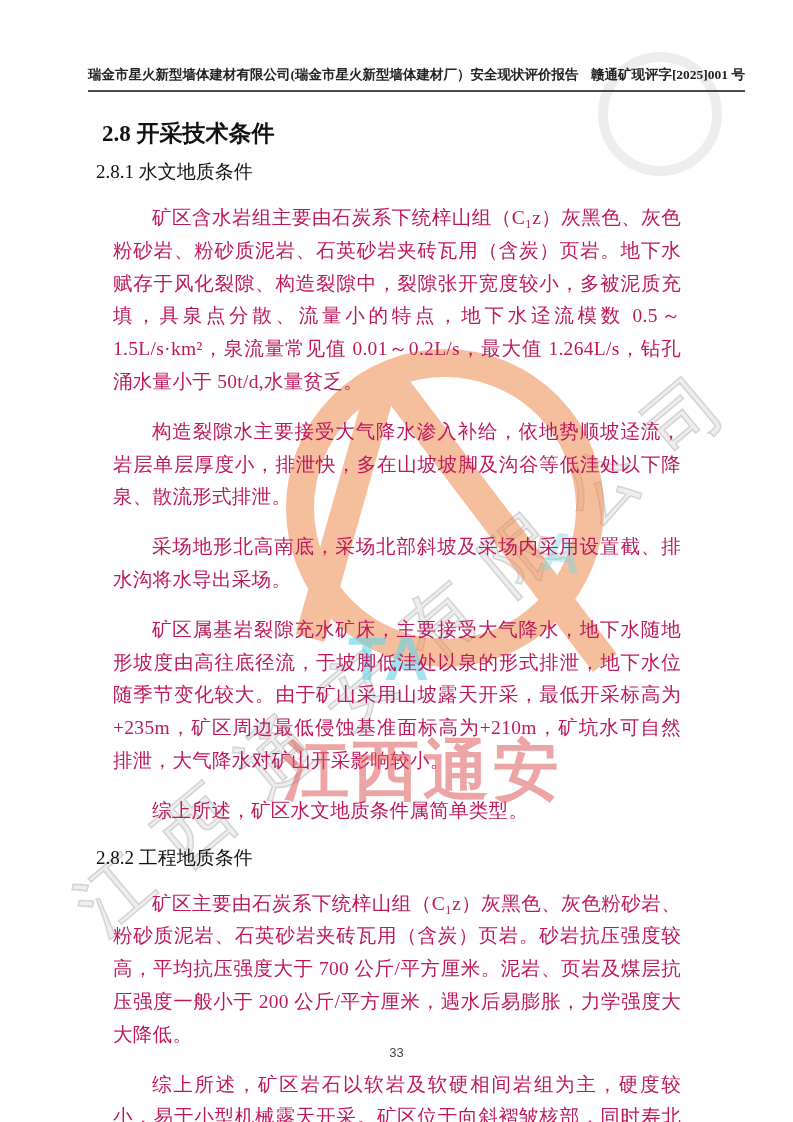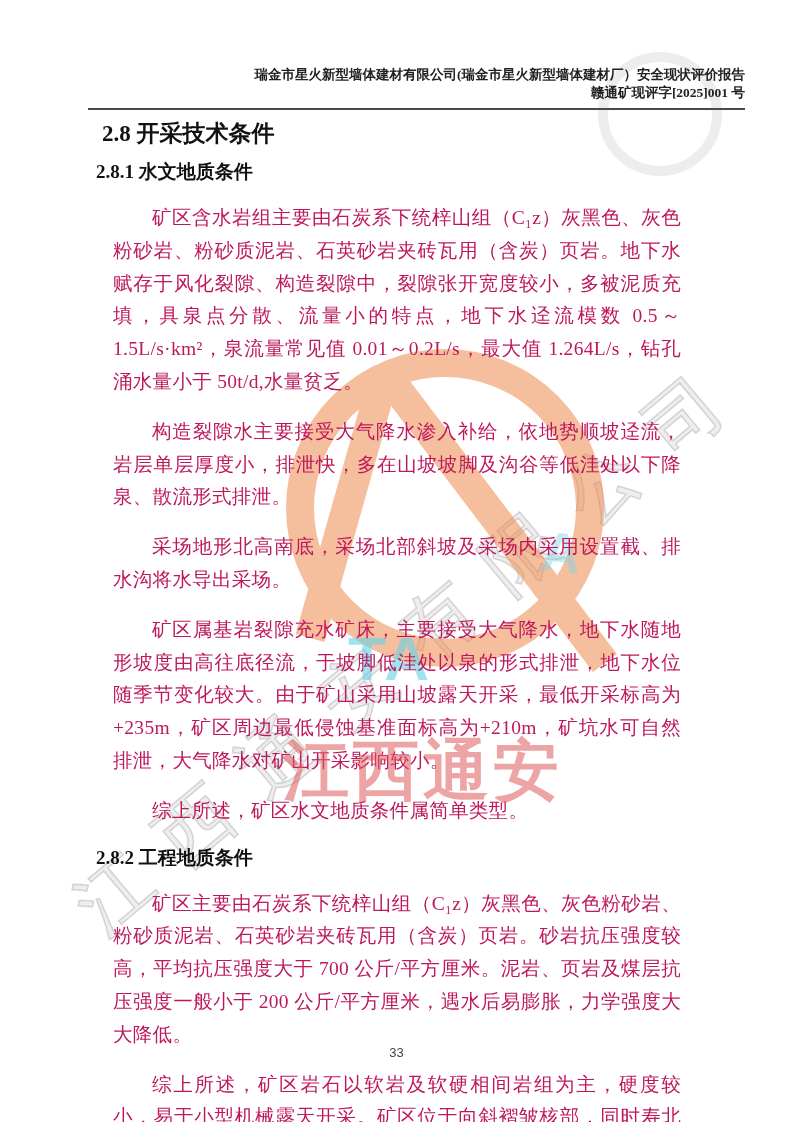--- a/index.html
+++ b/index.html
@@ -58,42 +58,41 @@
     width:104px;height:104px;
     border:10px solid rgba(185,185,185,0.25);
     border-radius:50%;
     z-index:0;
   }
 
   
   .doc-header{
     position:absolute;
     left:88px;top:66px;width:657px;
-    display:flex;align-items:flex-end;
+    display:flex;justify-content:space-between;align-items:flex-end;
     font-size:13.5px;font-weight:bold;
     color:#222;
     border-bottom:2px solid #4a4a4a;
     padding-bottom:6px;
     z-index:2;
     font-family:"Liberation Serif",serif;
     white-space:nowrap;
-    flex-direction:column;
   }
   .doc-body{
     position:absolute;
     left:96px;top:110px;width:602px;
     z-index:2;
   }
   h1.doc-title{
     font-size:23px;font-weight:bold;color:#111;
     margin:8px 0 10px 6px;
     font-family:"Liberation Serif",serif;
   }
   h2.doc-subtitle{
-    font-size:19px;font-weight:bold;color:#111;
+    font-size:19px;font-weight:normal;color:#111;
     margin:6px 0 7px 0;
     font-family:"Liberation Serif",serif;
   }
   p.doc-para{
     margin:17px;
     font-size:19.5px;
     line-height:32.8px;
     text-indent:2em;
     text-align:justify;
     letter-spacing:0.3px;

